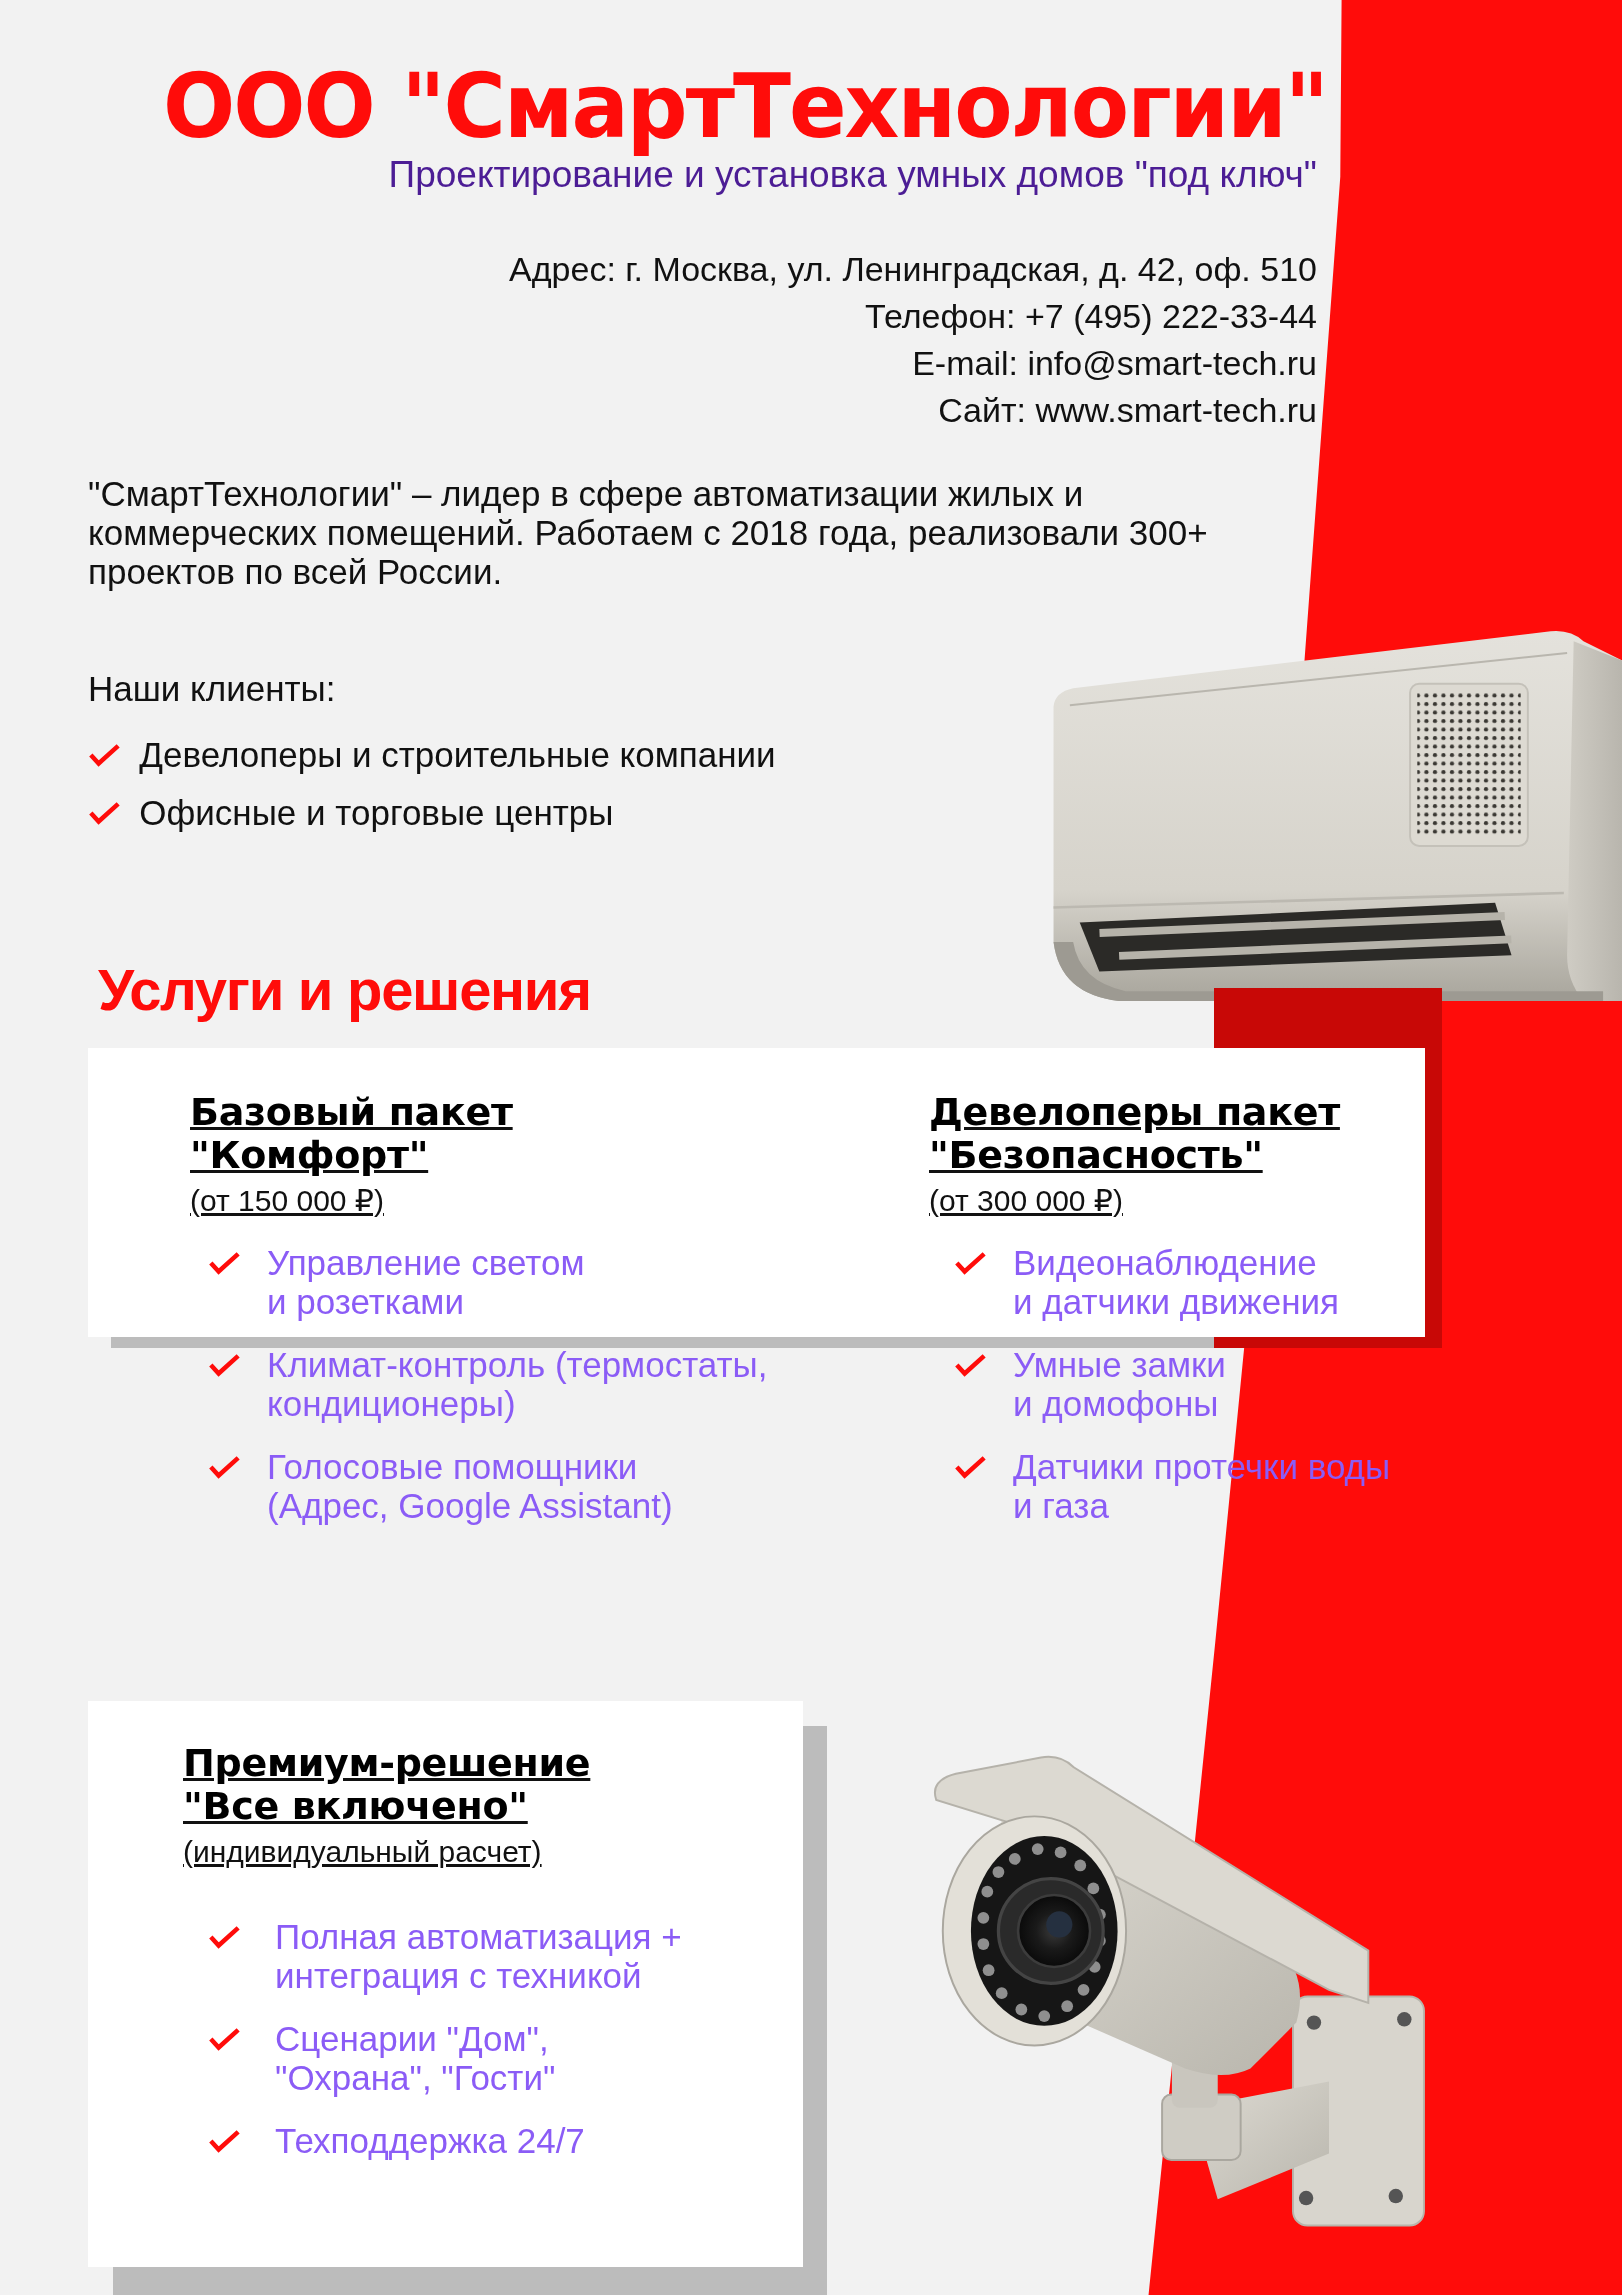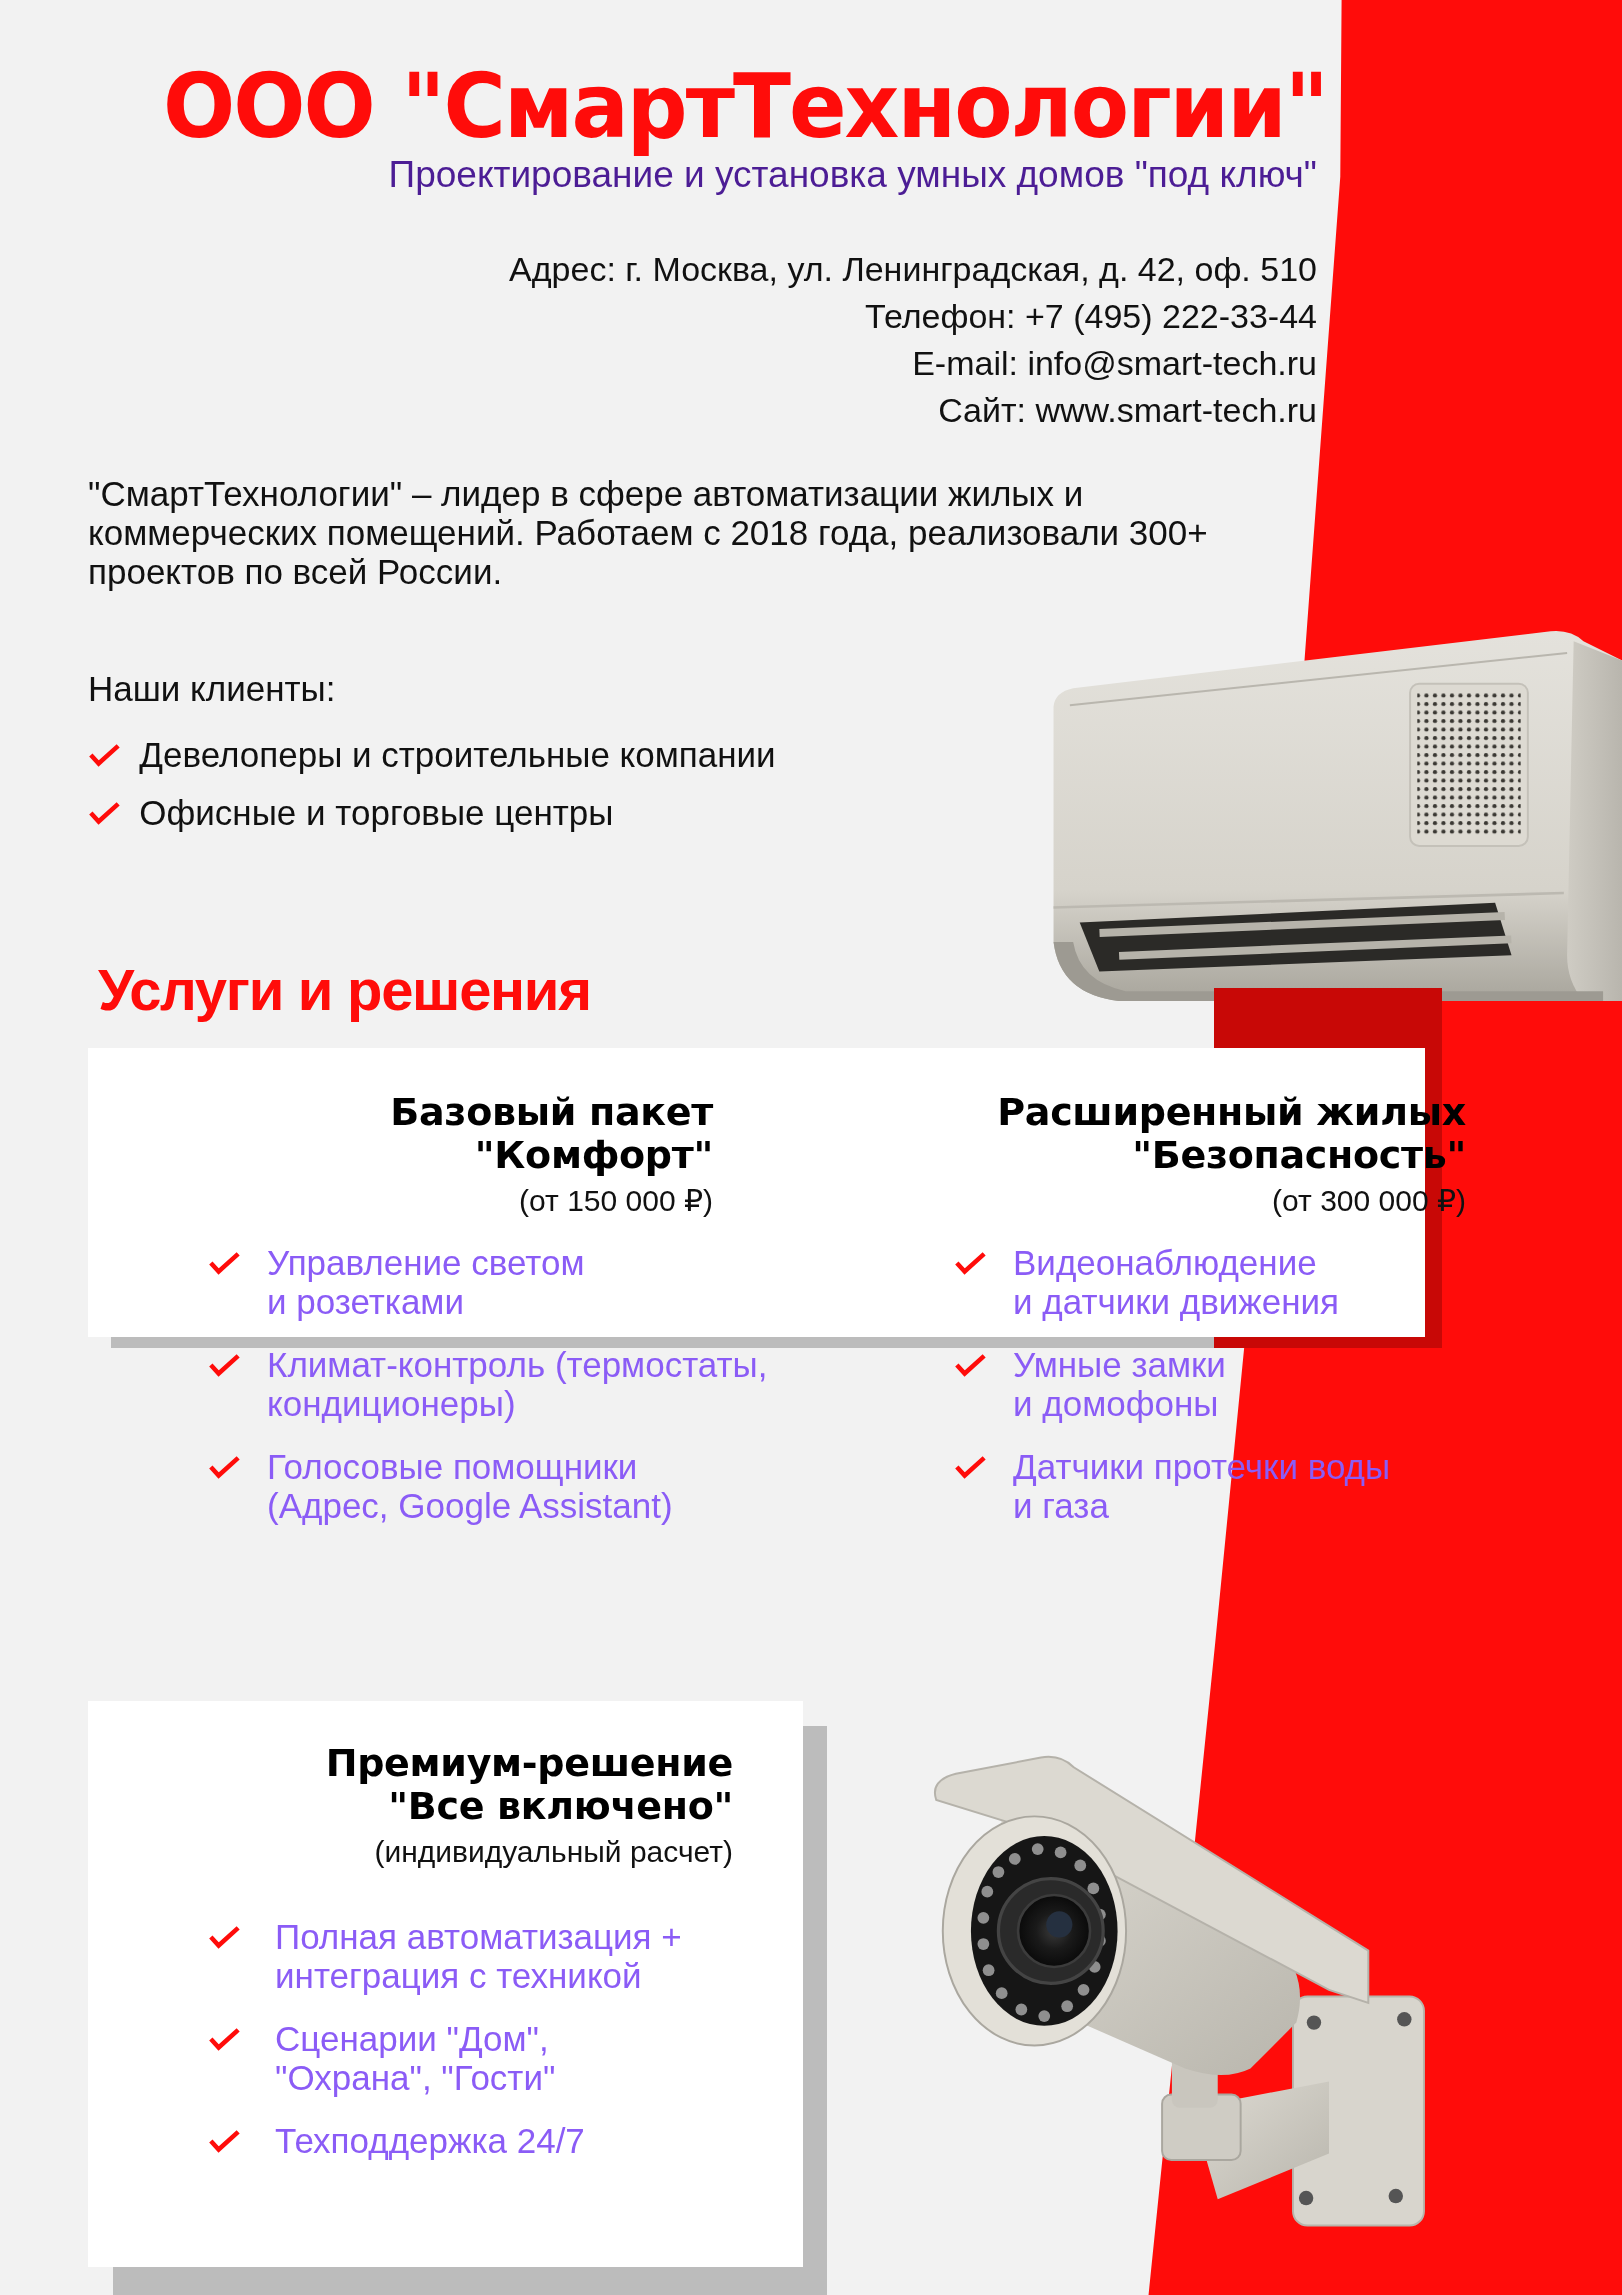--- a/index.html
+++ b/index.html
@@ -25,21 +25,21 @@
   .clients-list li { display: flex; align-items: center; height: 58px; font-size: 35px; }
   .check { display: inline-block; width: 33px; height: 26px; margin-right: 18.3px; flex: none; }
   .check svg { width: 100%; height: 100%; display: block; }
 
   .services-title { position: absolute; left: 98px; top: 957px; font-family: Liberation Sans, sans-serif;
     font-weight: bold; font-size: 58px; color: #ff0c0a; letter-spacing: -1.3px; line-height: 65px; }
 
   .shadow { position: absolute; }
   .card { position: absolute; background: #ffffff; }
 
-  .pkg { position: absolute; text-align: right; }
+  .pkg { position: absolute; text-align: left; text-decoration: underline; }
   .pkg-name { font-family: "DejaVu Sans", sans-serif; font-weight: bold; font-size: 38px; line-height: 43px; color: #000; letter-spacing: -0.3px; }
   .pkg-price { font-size: 30px; line-height: 41px; color: #111; margin-top: 2.6px; }
   .feat-list { position: absolute; list-style: none; }
   .feat-list li { display: flex; align-items: flex-start; font-size: 35px; line-height: 39px; color: #8b5cf6; margin-bottom: 24px; }
   .feat-list li .check { margin-top: 6.5px; margin-right: 26px; }
   .feat-text { white-space: pre-line; }
 
   .product-img { position: absolute; }
 </style>
 </head>
@@ -143,21 +143,21 @@
         <svg viewBox="0 0 50 40">
           <polyline points="4,20 16,33 46,6" fill="none" stroke="#ff0c0a" stroke-width="7"></polyline>
         </svg>
       </span>
     <span class="feat-text">Голосовые помощники
 (Адрес, Google Assistant)</span>
   </li>
 </ul>
 
 <div class="pkg" style="left:929px; top:1091px; width:537px;">
-  <div class="pkg-name">Расширенный жилых</div>
+  <div class="pkg-name">Девелоперы пакет</div>
   <div class="pkg-name">"Безопасность"</div>
   <div class="pkg-price">(от 300 000 ₽)</div>
 </div>
 <ul class="feat-list" style="left:954px; top:1243px;">
   <li>
     <span class="check">
         <svg viewBox="0 0 50 40">
           <polyline points="4,20 16,33 46,6" fill="none" stroke="#ff0c0a" stroke-width="7"></polyline>
         </svg>
       </span>

